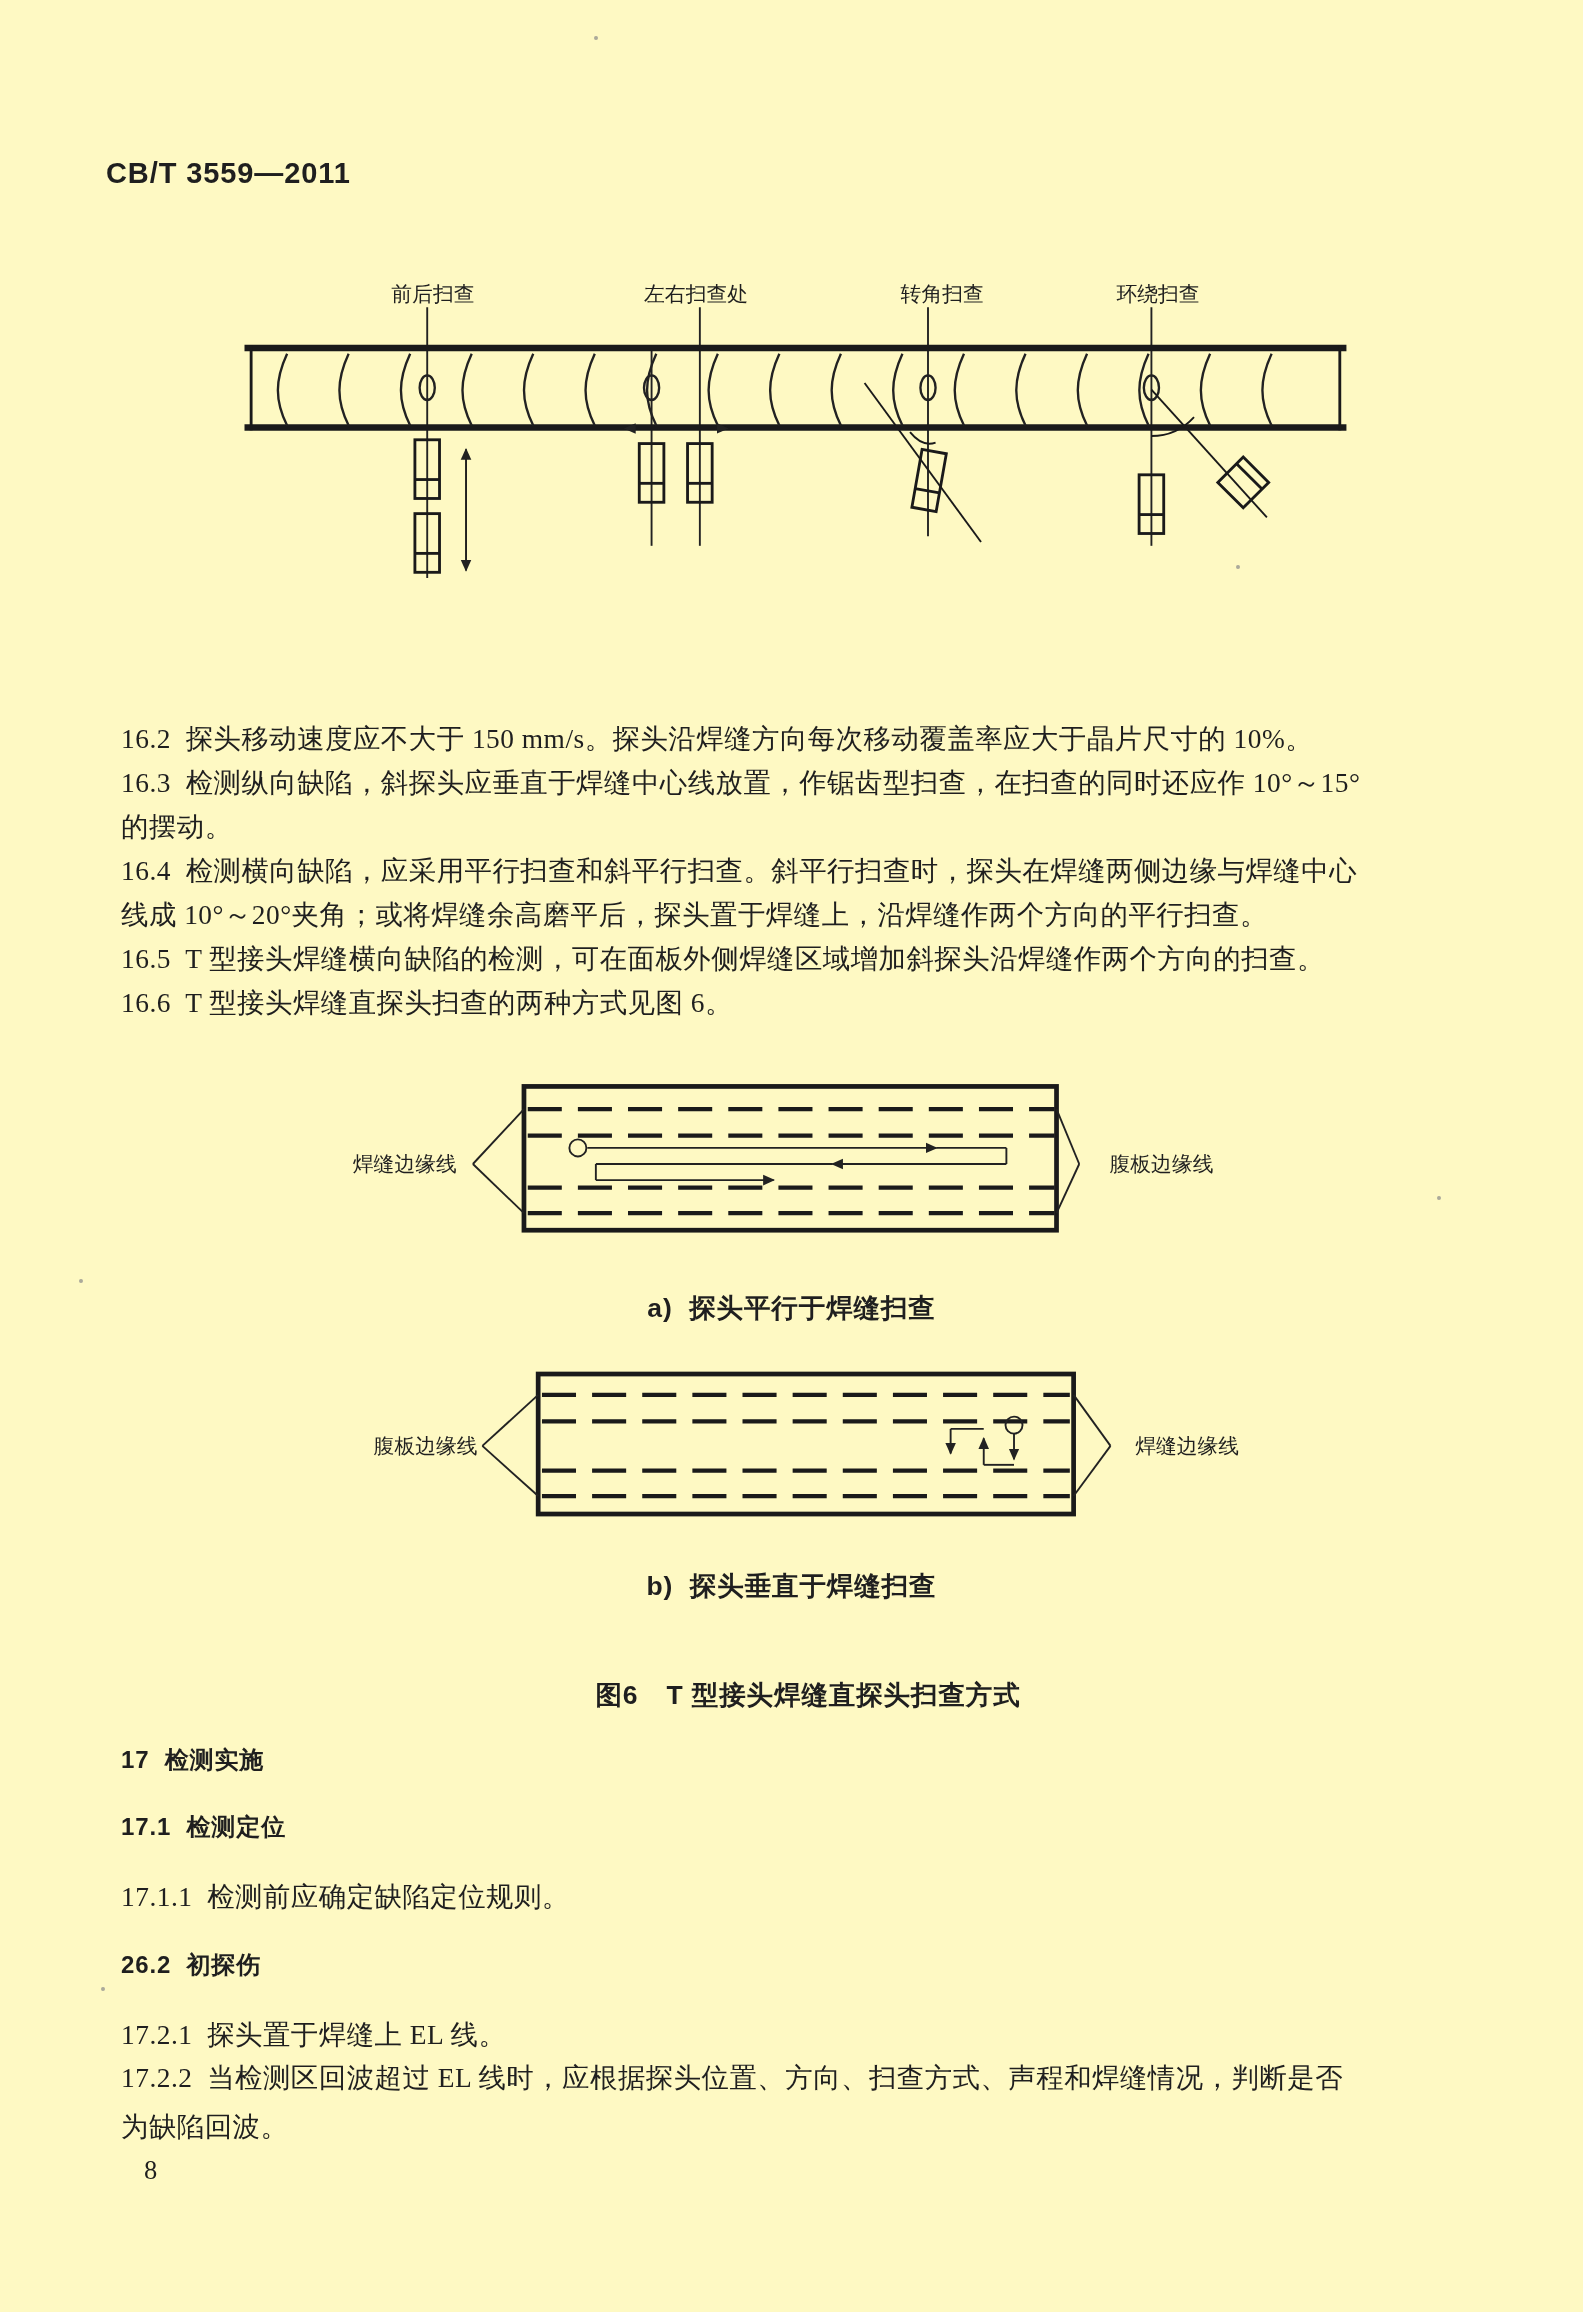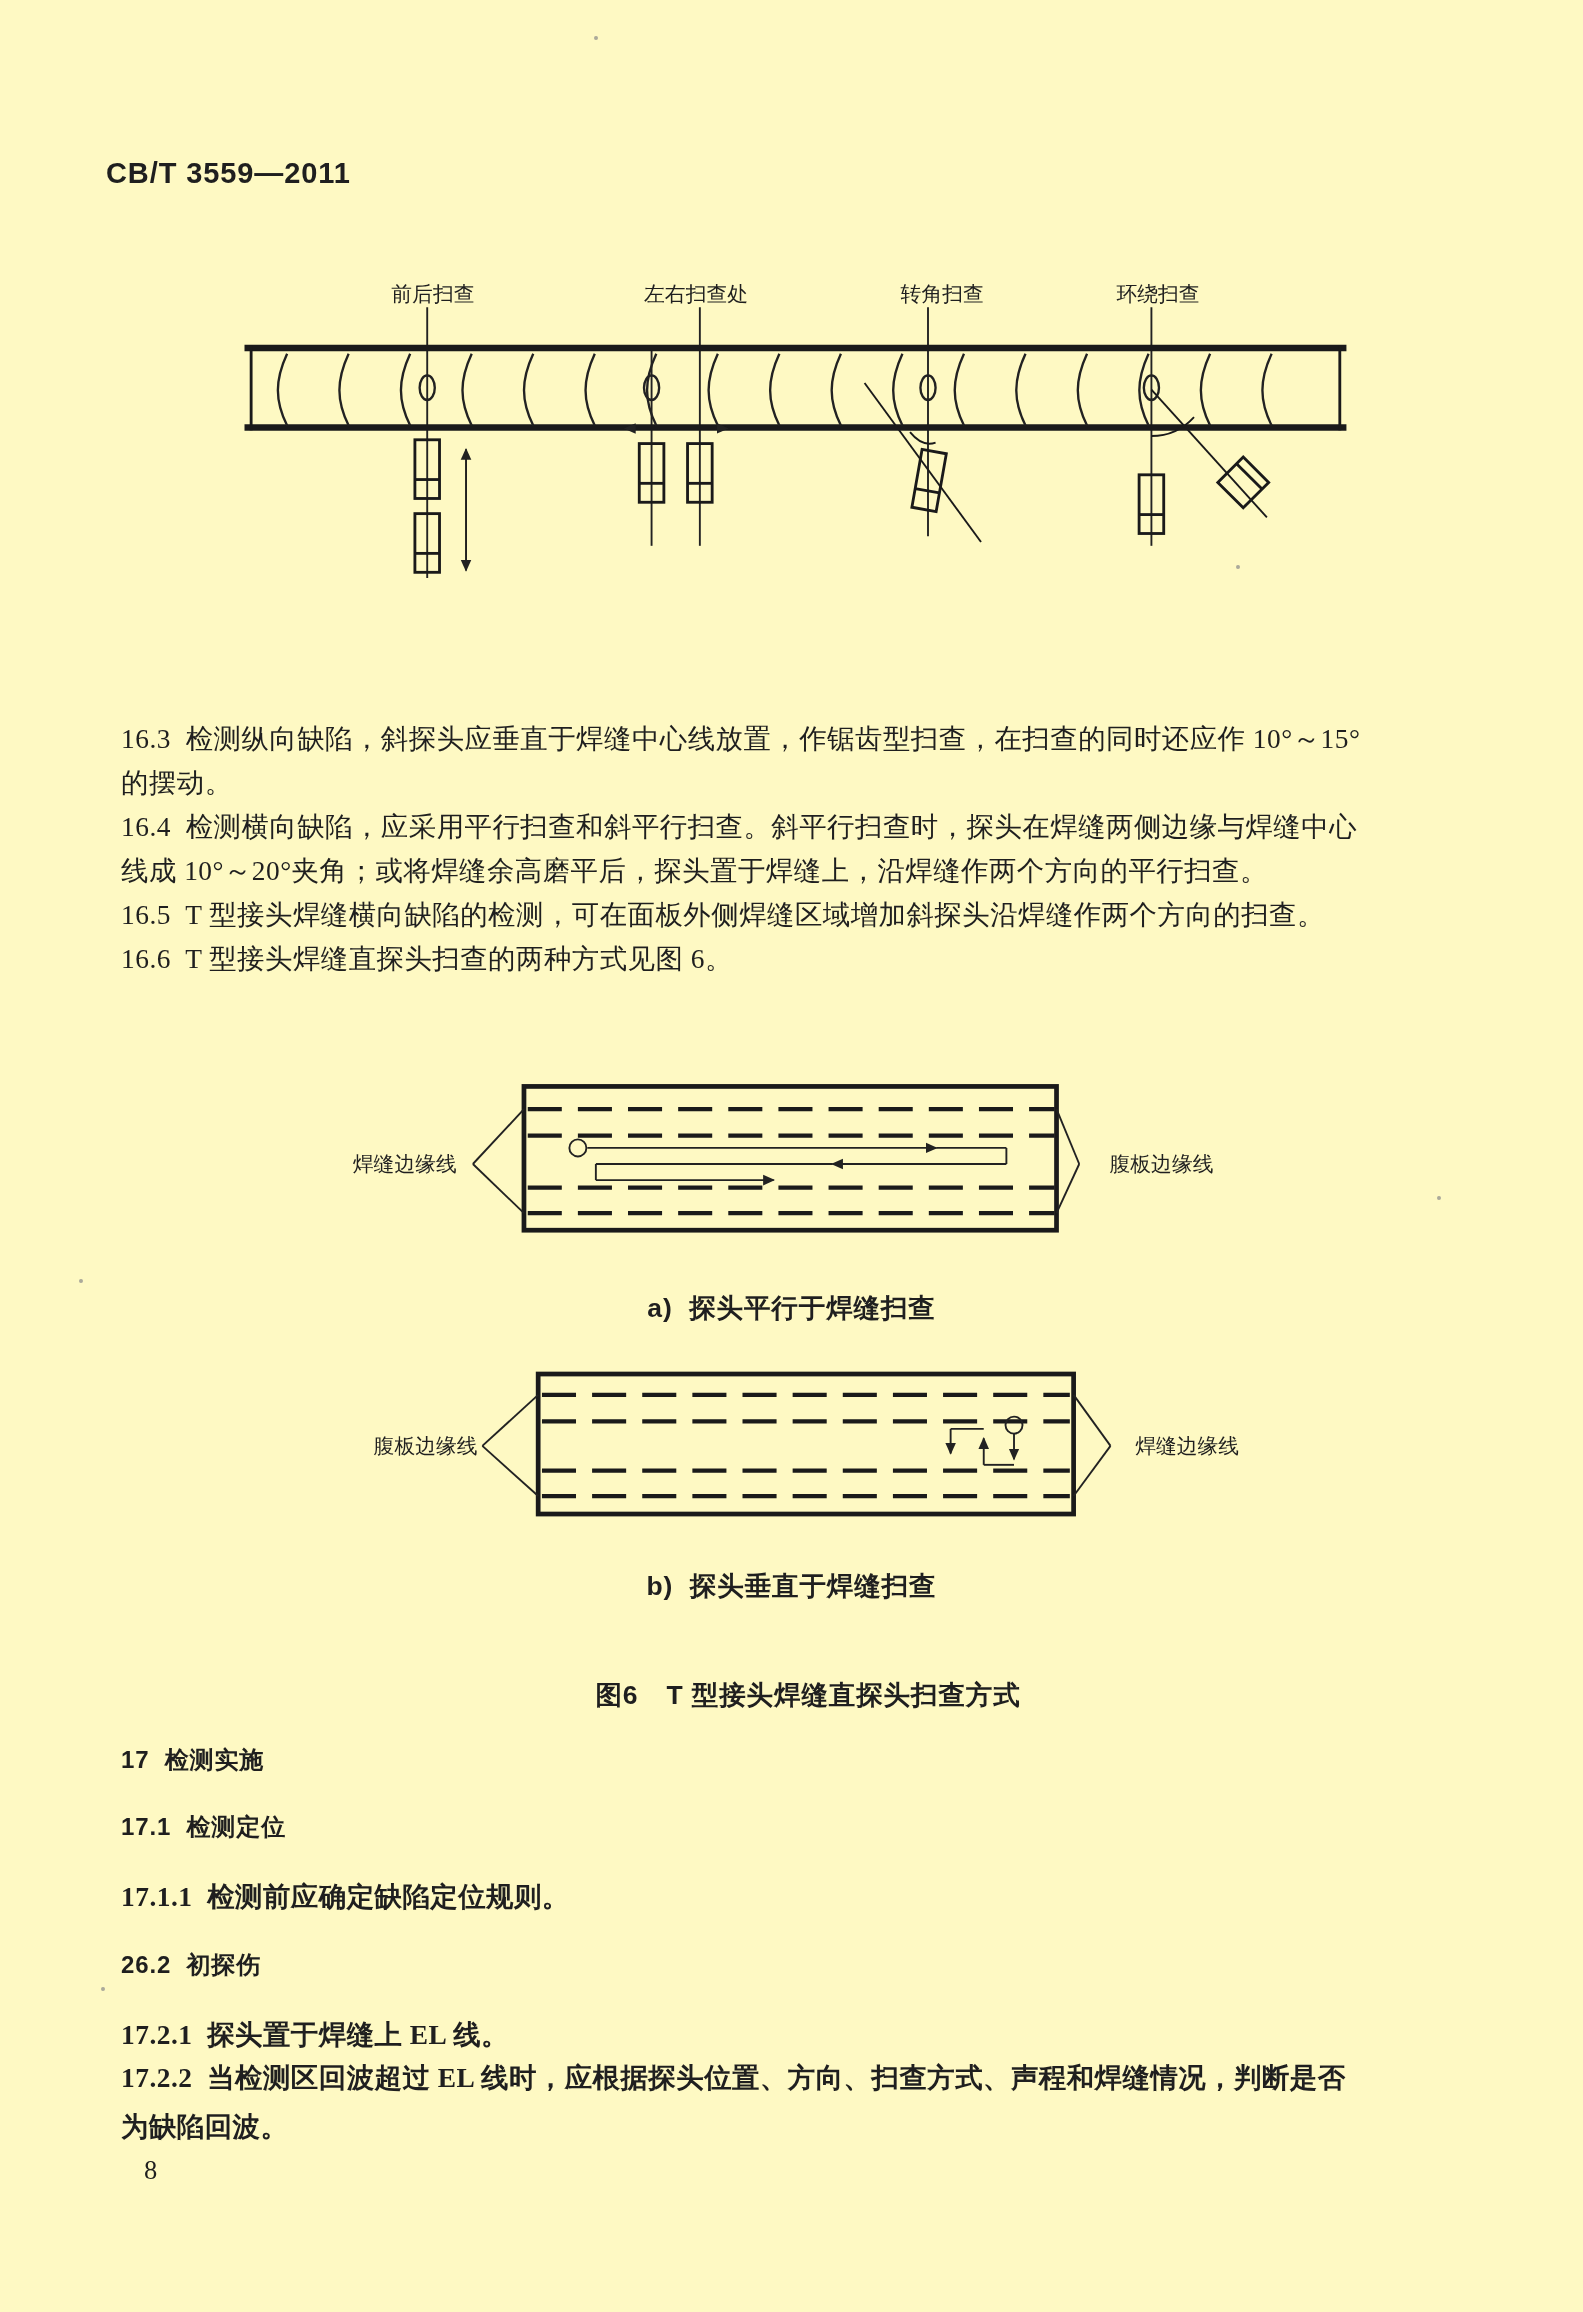--- a/index.html
+++ b/index.html
@@ -28,21 +28,21 @@
     font-weight:bold;font-size:26.5px;letter-spacing:0.9px;
     white-space:pre;
   }
   .capgap{display:inline-block;width:28px;}
   .h17{
     left:121px;
     font-family:"Liberation Sans", sans-serif;
     font-weight:bold;font-size:24px;letter-spacing:0.9px;white-space:pre;
   }
   .p17{
-    left:121px;font-size:27.4px;letter-spacing:0.5px;white-space:pre;font-weight:bold;
+    left:121px;font-size:27.4px;letter-spacing:0.5px;white-space:pre;
   }
   .pageno{left:144px;top:2155px;font-size:26.5px;}
   .speck{
     width:3.8px;height:3.8px;border-radius:50%;
     background:#8f8f8c;opacity:.75;
   }
   svg{display:block;}
   svg text{
     font-family:"Liberation Serif", serif;
     fill:#1f1f1f;
@@ -122,20 +122,21 @@
       <line x1="973" y1="273" x2="999" y2="273" stroke-width="3"></line>
       <g transform="rotate(45 1083 239)" stroke-width="3">
         <rect x="1064" y="220" width="38" height="38"></rect>
         <line x1="1064" y1="230" x2="1102" y2="230"></line>
       </g>
     </g>
   </svg>
 
 
   <div class="abs bodyblock">
+    <div class="bline">16.2  探头移动速度应不大于 150 mm/s。探头沿焊缝方向每次移动覆盖率应大于晶片尺寸的 10%。</div>
     <div class="bline">16.3  检测纵向缺陷，斜探头应垂直于焊缝中心线放置，作锯齿型扫查，在扫查的同时还应作 10°～15°</div>
     <div class="bline">的摆动。</div>
     <div class="bline">16.4  检测横向缺陷，应采用平行扫查和斜平行扫查。斜平行扫查时，探头在焊缝两侧边缘与焊缝中心</div>
     <div class="bline">线成 10°～20°夹角；或将焊缝余高磨平后，探头置于焊缝上，沿焊缝作两个方向的平行扫查。</div>
     <div class="bline">16.5  T 型接头焊缝横向缺陷的检测，可在面板外侧焊缝区域增加斜探头沿焊缝作两个方向的扫查。</div>
     <div class="bline">16.6  T 型接头焊缝直探头扫查的两种方式见图 6。</div>
   </div>
 
   <svg class="abs" style="left:331px;top:1055px;" width="927" height="218" viewBox="0 0 980 230">
     <rect x="204" y="33" width="563" height="152" fill="none" stroke="#1a1a1a" stroke-width="5"></rect>

